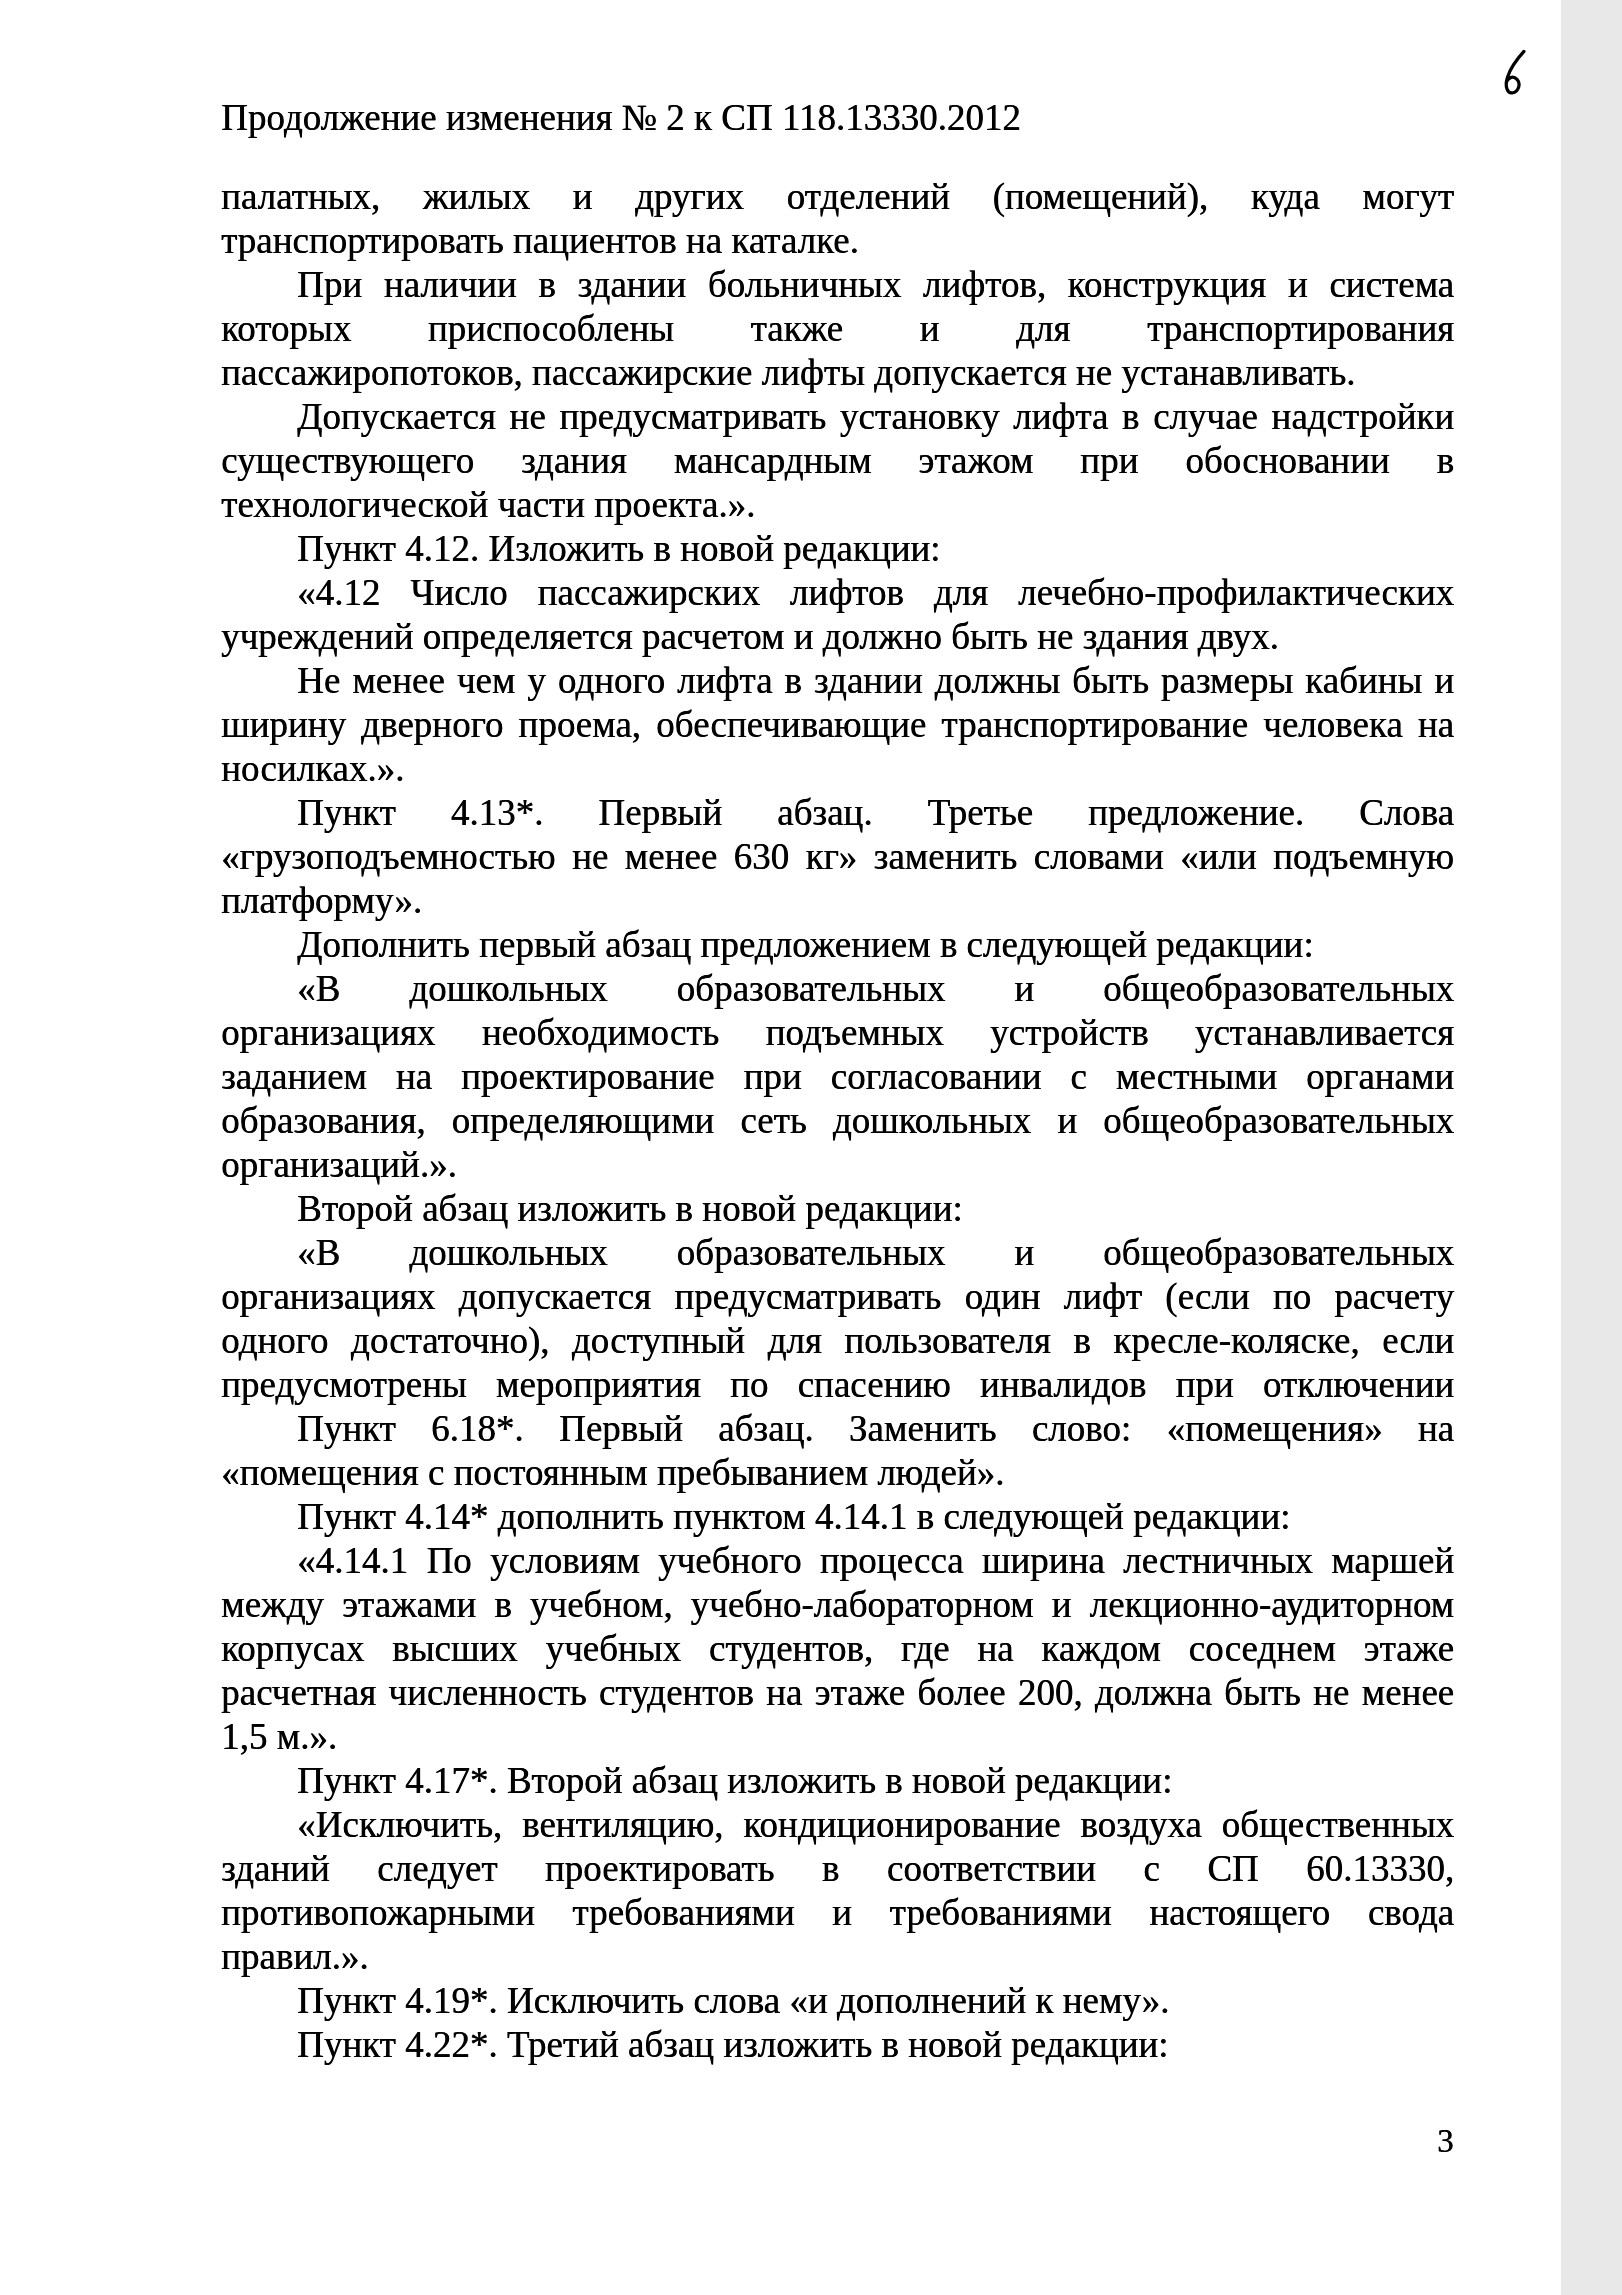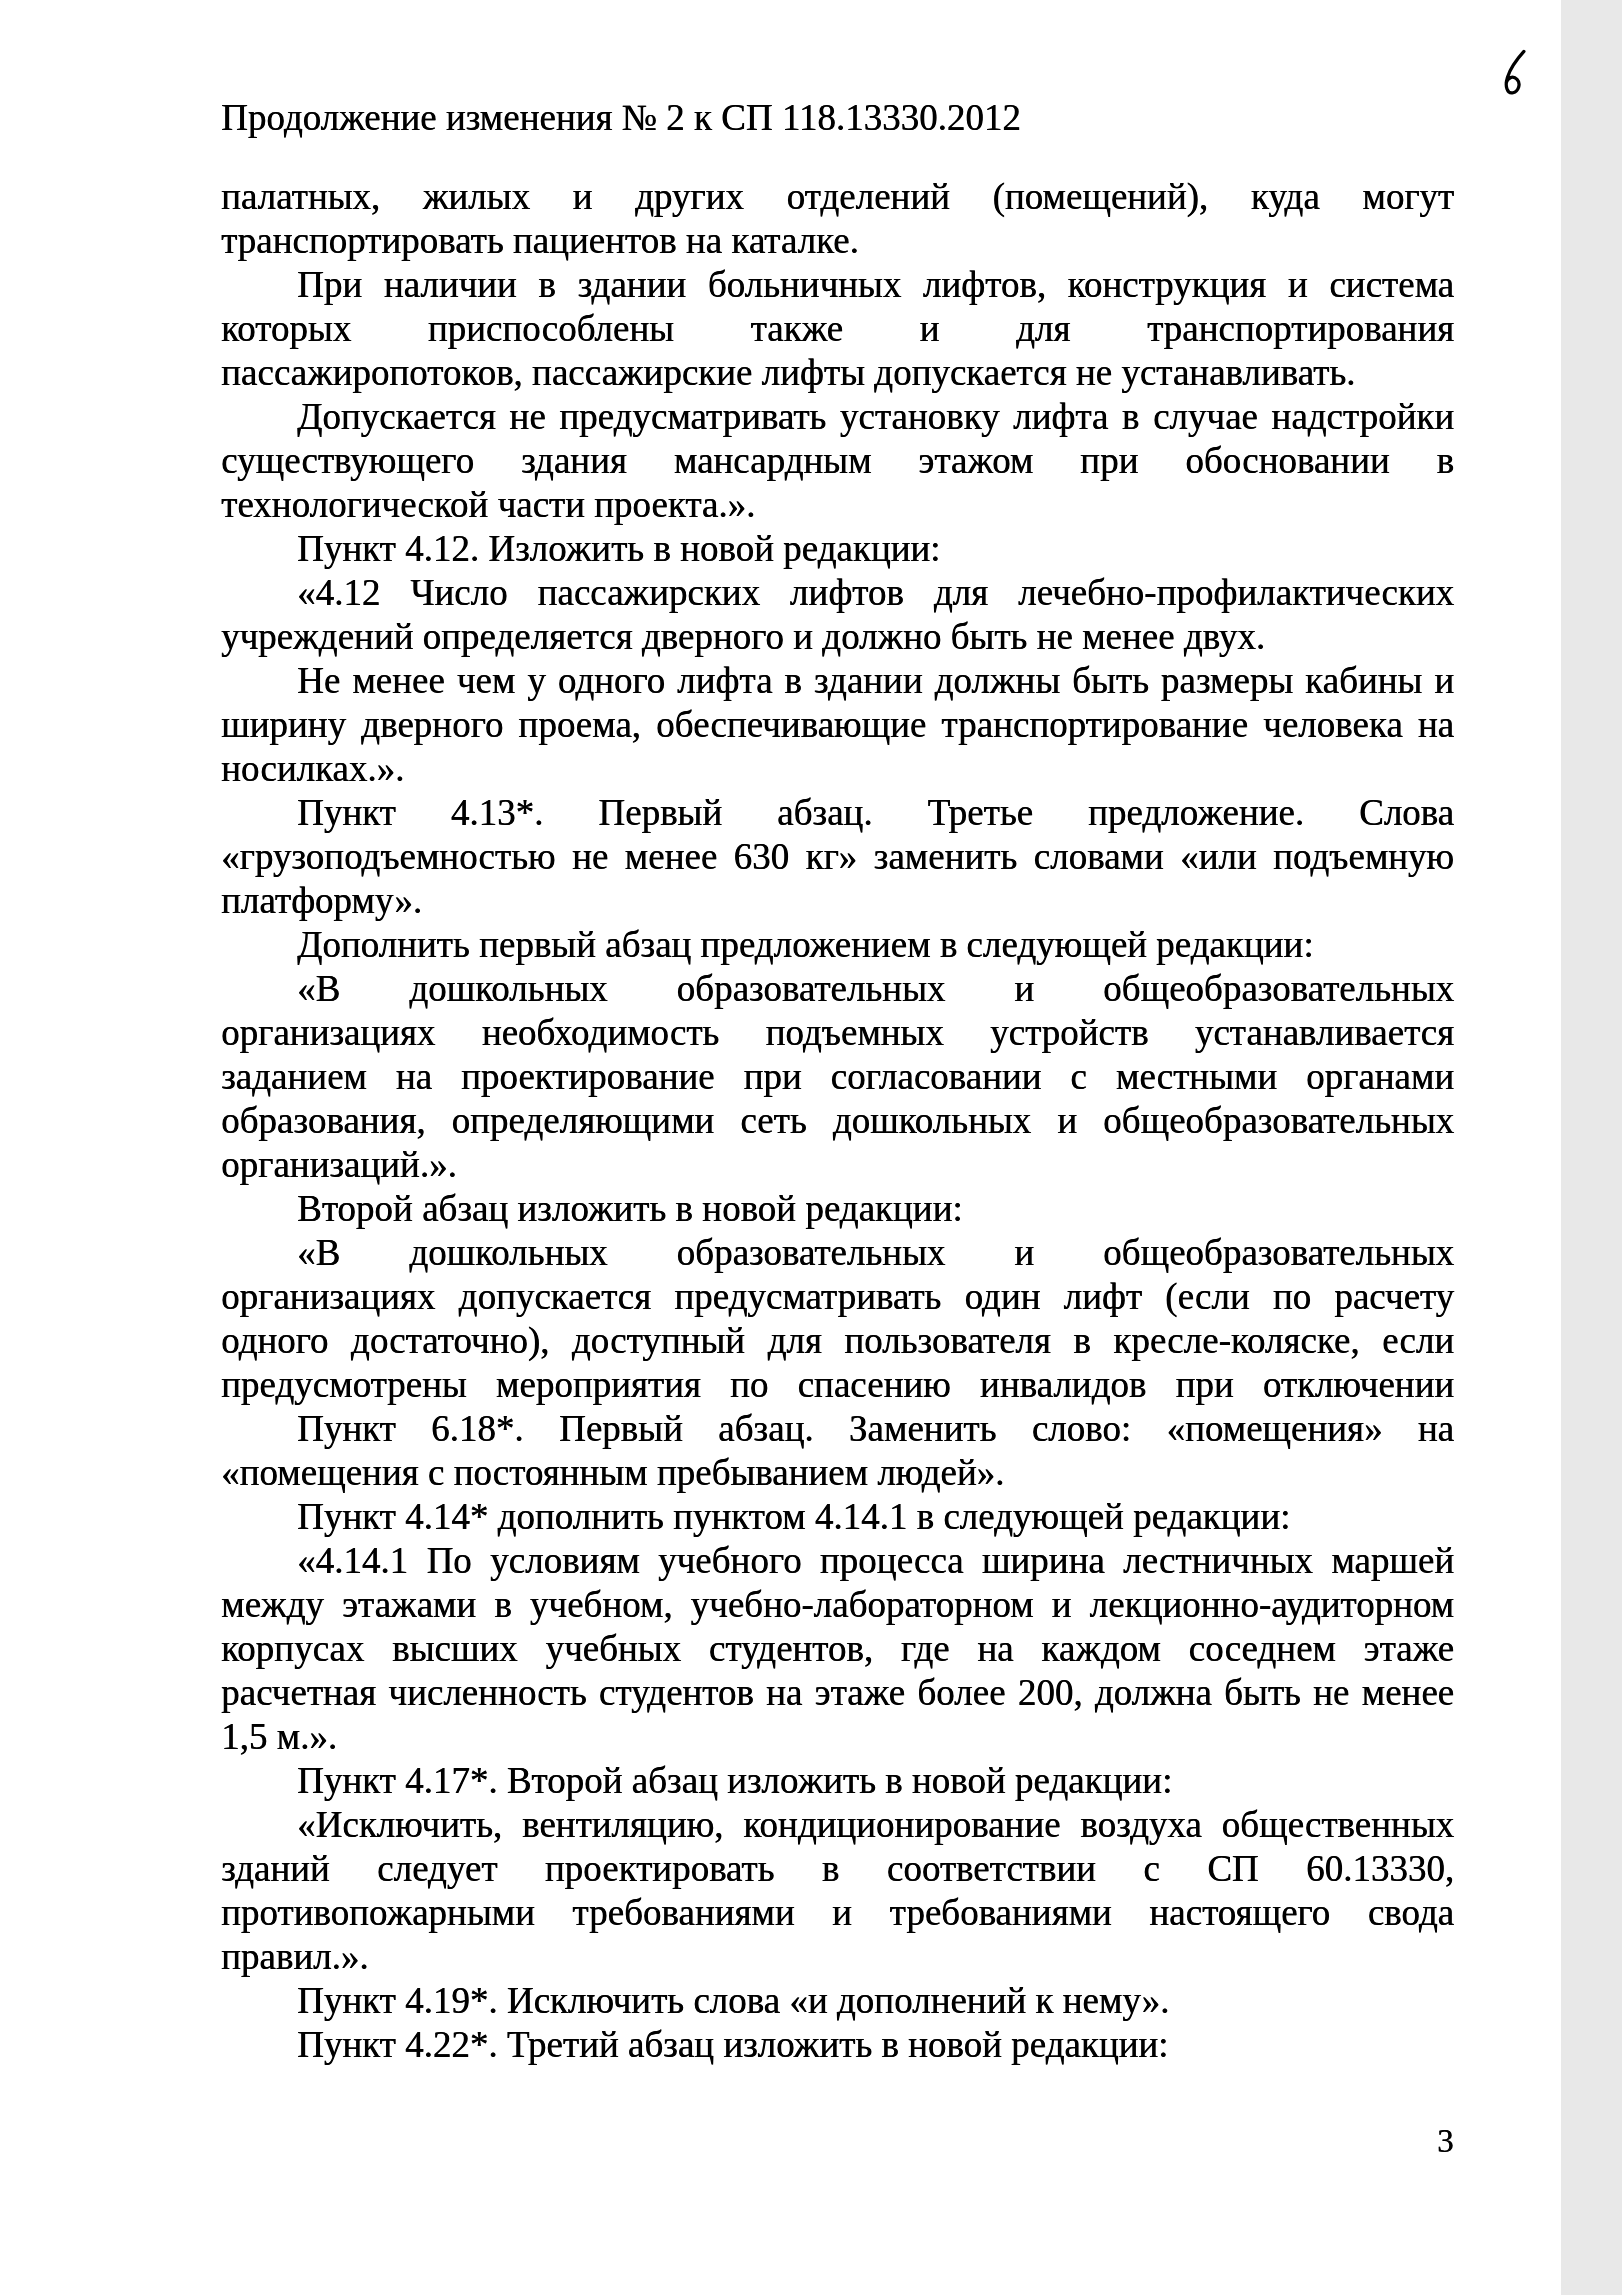--- a/index.html
+++ b/index.html
@@ -86,21 +86,21 @@
       <div class="para">
         <div class="line line-just line-indent">Допускается не предусматривать установку лифта в случае надстройки</div>
         <div class="line line-just">существующего здания мансардным этажом при обосновании в</div>
         <div class="line line-last">технологической части проекта.».</div>
       </div>
       <div class="para">
         <div class="line line-last line-indent">Пункт 4.12. Изложить в новой редакции:</div>
       </div>
       <div class="para">
         <div class="line line-just line-indent">«4.12 Число пассажирских лифтов для лечебно-профилактических</div>
-        <div class="line line-last">учреждений определяется дверного и должно быть не менее двух.</div>
+        <div class="line line-last">учреждений определяется расчетом и должно быть не здания двух.</div>
       </div>
       <div class="para">
         <div class="line line-just line-indent">Не менее чем у одного лифта в здании должны быть размеры кабины и</div>
         <div class="line line-just">ширину дверного проема, обеспечивающие транспортирование человека на</div>
         <div class="line line-last">носилках.».</div>
       </div>
       <div class="para">
         <div class="line line-just line-indent">Пункт 4.13*. Первый абзац. Третье предложение. Слова</div>
         <div class="line line-just">«грузоподъемностью не менее 630 кг» заменить словами «или подъемную</div>
         <div class="line line-last">платформу».</div>

